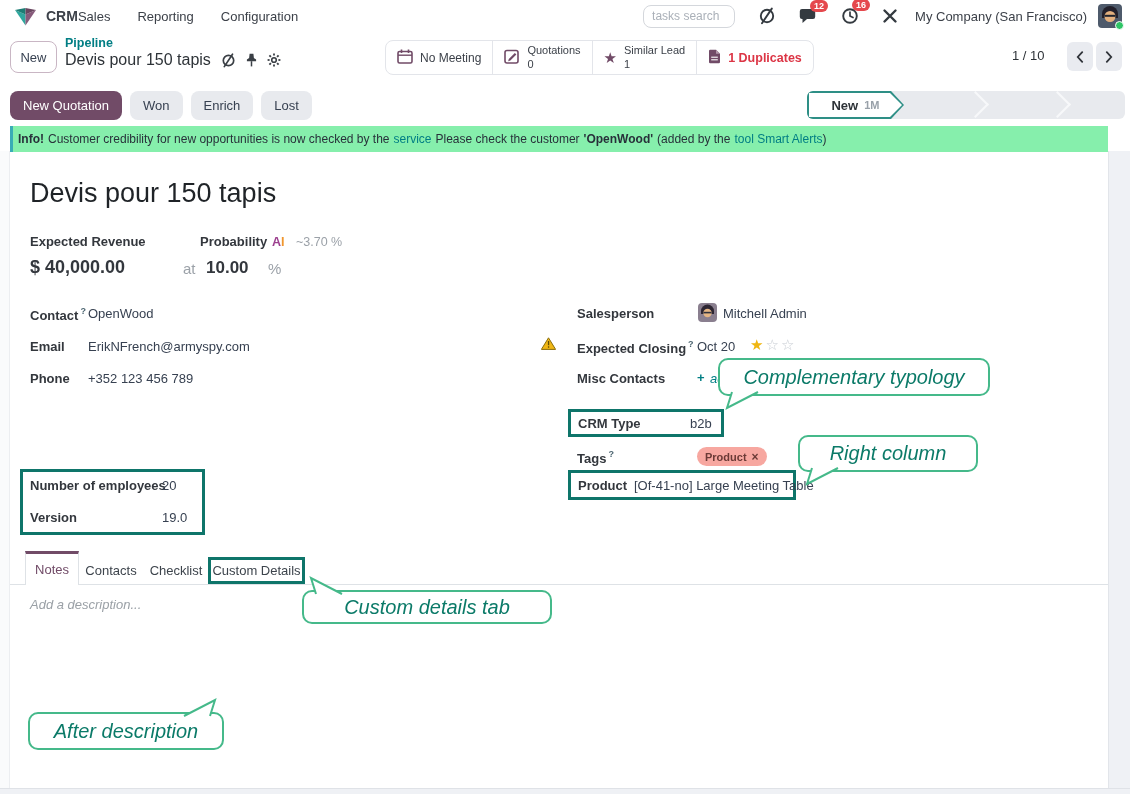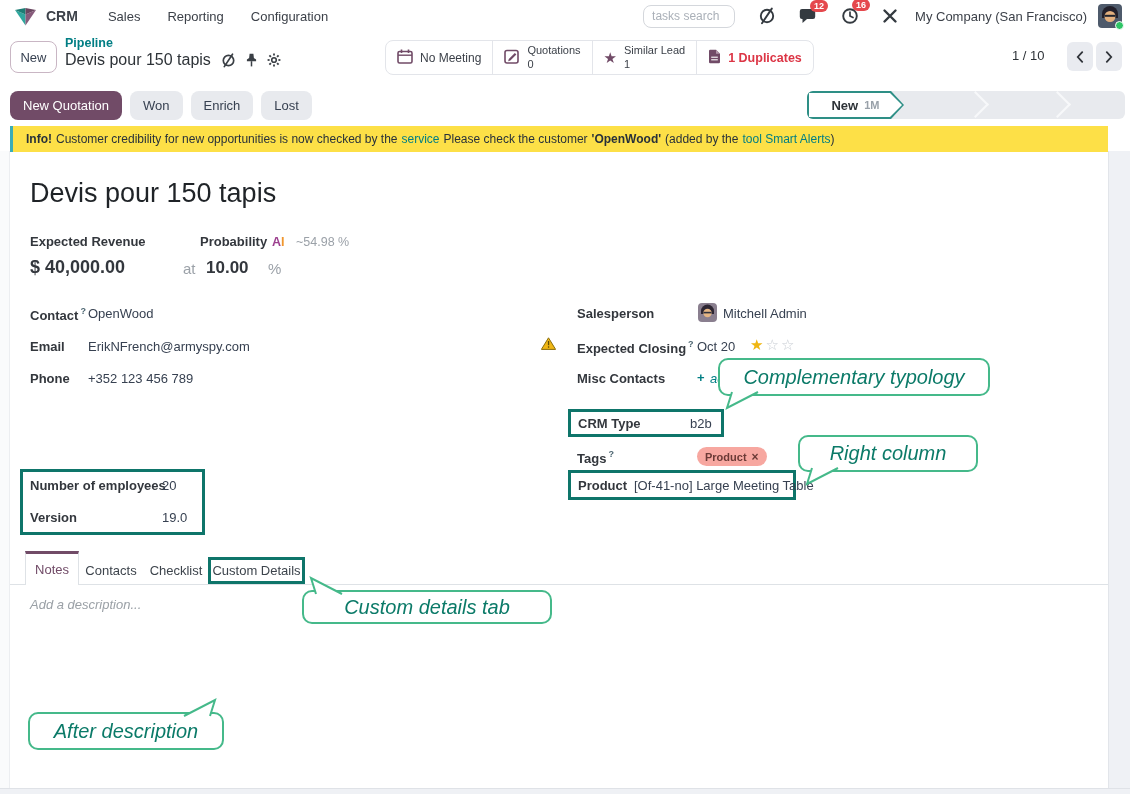--- a/index.html
+++ b/index.html
@@ -2,21 +2,21 @@
 <html><head>
 <meta charset="utf-8">
 <style>
   * { margin:0; padding:0; box-sizing:border-box; }
   html,body { width:1130px; height:794px; background:#fff; font-family:"Liberation Sans", sans-serif; color:#374151; }
   .screen { position:relative; width:1130px; height:794px; background:#fff; overflow:hidden; }
 
   
   .navbar { position:absolute; left:0; top:0; width:1130px; height:32px; display:flex; align-items:center; padding:0 8px 0 14px; background:#fff; }
   .nav-logo { margin-right:9px; display:flex; }
-  .nav-app { font-size:14px; font-weight:bold; color:#3c4149; margin-right:30px; }
+  .nav-app { font-size:14px; font-weight:bold; color:#3c4149; }
   .nav-menu { font-size:13px; color:#3c4149; margin-right:27px; cursor:pointer; }
   .nav-spacer { flex:1; }
   .nav-search input { width:92px; height:23px; border:1px solid #d4d7dc; border-radius:8px; font-size:12px; padding:0 8px; color:#6b7280; outline:none; font-family:"Liberation Sans",sans-serif; }
   .nav-search input::placeholder { color:#aab0b8; }
   .nav-ico { position:relative; margin-left:23px; display:flex; align-items:center; cursor:pointer; }
   .nav-badge { position:absolute; top:-8px; left:11px; background:#e5484d; color:#fff; font-size:9px; font-weight:bold; padding:1px 4px; border-radius:8px; line-height:10px; }
   .nav-company { font-size:13px; color:#3c4149; margin-left:17px; cursor:pointer; }
   .nav-avatar { position:relative; margin-left:11px; width:24px; height:24px; cursor:pointer; }
   .nav-avatar .dot { position:absolute; right:-2px; bottom:-2px; width:9px; height:9px; background:#2fc566; border:1.5px solid #fff; border-radius:50%; }
 
@@ -47,21 +47,21 @@
   .sbtn.sec { background:#e8eaee; color:#374151; }
   .stages { position:absolute; left:807px; top:5px; width:318px; height:28px; background:#e8eaee; border-radius:6px; overflow:hidden; }
   .stage-arrow { position:absolute; left:0; top:0; width:97px; height:28px; background:#2e8f86; clip-path:polygon(0 0, calc(100% - 13px) 0, 100% 50%, calc(100% - 13px) 100%, 0 100%); }
   .stage-arrow-in { position:absolute; left:2px; top:2px; right:2px; bottom:2px; background:#fff; clip-path:polygon(0 0, calc(100% - 12px) 0, 100% 50%, calc(100% - 12px) 100%, 0 100%); display:flex; align-items:center; justify-content:center; gap:6px; }
   .stage-arrow-in .nm { font-size:13px; font-weight:bold; color:#2e3338; }
   .stage-arrow-in .bd { font-size:11px; font-weight:bold; color:#99a1a9; }
   .stage { position:absolute; top:18px; height:28px; display:flex; align-items:center; justify-content:center; font-size:13px; color:#3d444c; cursor:pointer; }
   .stage-sep { position:absolute; top:4px; width:19px; height:19px; border-top:2px solid #f7f8fa; border-right:2px solid #f7f8fa; transform:rotate(45deg); }
 
   
-  .alert { position:absolute; left:10px; top:126px; width:1098px; height:26px; background:#fde047; border-left:3px solid #3aacb6; display:flex; align-items:center; padding-left:13px; font-size:12px; color:#28313a; }
+  .alert { position:absolute; left:10px; top:126px; width:1098px; height:26px; background:#86efac; border-left:3px solid #3aacb6; display:flex; align-items:center; padding-left:5px; font-size:12px; color:#28313a; }
   .alert span { margin-right:4px; white-space:nowrap; }
   .alert .b { font-weight:bold; }
   .alert .lnk { color:#017e84; cursor:pointer; }
   .alert .nogap { margin-right:0; }
 
   
   .edge-right { position:absolute; left:1108px; top:151px; width:22px; bottom:0; background:#eff1f5; border-left:1px solid #e2e5ea; }
   .edge-bottom { position:absolute; left:0; top:788px; width:1130px; height:6px; background:#eff1f5; border-top:1px solid #dfe2e7; }
   .edge-left { position:absolute; left:0; top:151px; width:10px; height:637px; background:#fafbfc; border-right:1px solid #eceef1; }
 
@@ -271,21 +271,21 @@
     <span>(added by the</span>
     <span class="lnk nogap">tool Smart Alerts</span>
     <span>)</span>
   </div>
 
   <div class="lead-title">Devis pour 150 tapis</div>
 
   <span class="abs lbl rev-lbl" style="left:30px;">Expected Revenue</span>
   <span class="abs lbl rev-lbl" style="left:200px;">Probability</span>
   <span class="abs" style="left:272px; top:234px;"><span class="ai-a">A</span><span class="ai-i">I</span></span>
-  <span class="abs muted" style="left:296px; top:235px; font-size:12.5px;">~54.98 %</span>
+  <span class="abs muted" style="left:296px; top:235px; font-size:12.5px;">~3.70 %</span>
 
   <span class="abs" style="left:30px; top:257px; font-size:18px; font-weight:bold; color:#33373d;">$ 40,000.00</span>
   <span class="abs muted" style="left:183px; top:260px; font-size:15px;">at</span>
   <span class="abs" style="left:206px; top:258px; font-size:17px; font-weight:bold; color:#33373d;">10.00</span>
   <span class="abs muted" style="left:268px; top:260px; font-size:15px;">%</span>
 
   <span class="abs lbl" style="left:30px; top:306px;"><span>Contact</span><span class="sup">?</span></span>
   <span class="abs" style="left:88px; top:306px;">OpenWood</span>
   <span class="abs lbl" style="left:30px; top:339px;">Email</span>
   <span class="abs" style="left:88px; top:339px;">ErikNFrench@armyspy.com</span>

